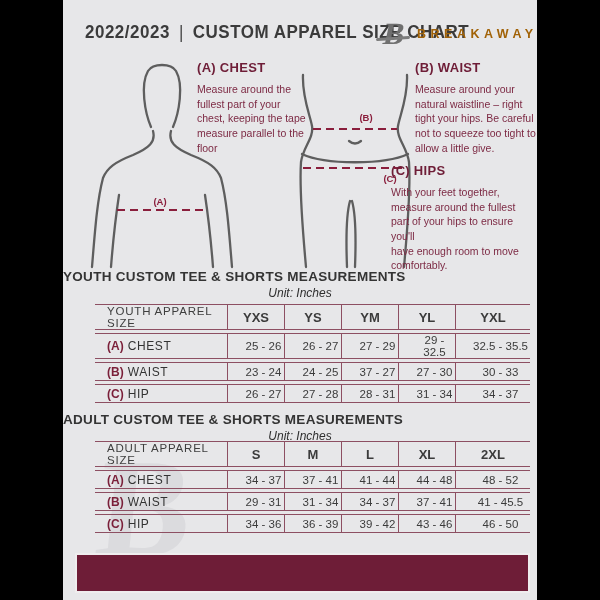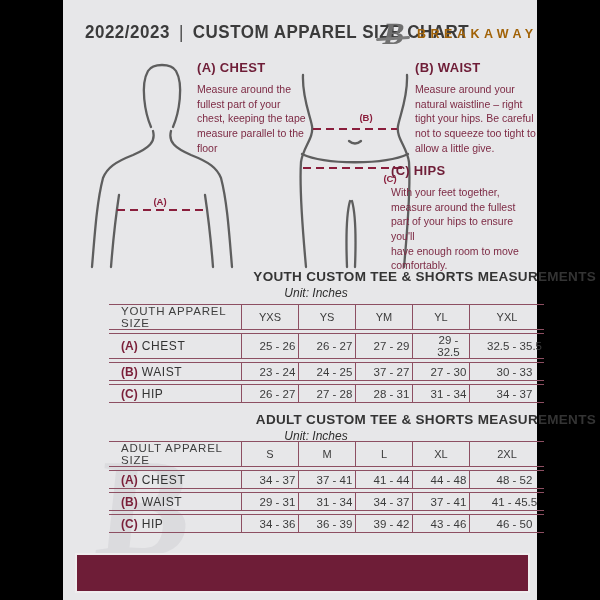--- a/index.html
+++ b/index.html
@@ -55,55 +55,55 @@
   .guide p{
     margin:0;font-size:10.5px;color:var(--maroon-text);
     line-height:1.4;white-space:pre-line;
   }
   #guide-chest{left:197px;top:60px;width:114px;}
   #guide-waist{left:415px;top:60px;width:126px;}
   #guide-hips{left:391px;top:163px;width:128px;}
 
   
   .sec-title{
-    position:absolute;left:63px;width:524px;text-align:right;
-    font-size:13.5px;font-weight:bold;color:#343434;letter-spacing:.3px;padding-left:9px;
+    position:absolute;left:63px;width:524px;text-align:left;
+    font-size:13.5px;font-weight:bold;color:#343434;letter-spacing:.3px;
   }
   .sec-unit{
     position:absolute;left:63px;width:474px;text-align:center;
-    font-size:12px;font-style:italic;color:#2f2f2f;margin-left:16px;
+    font-size:12px;font-style:italic;color:#2f2f2f;
   }
   #youth-title{top:269px;} #youth-unit{top:286px;}
   #adult-title{top:412px;} #adult-unit{top:429px;}
 
   
   #watermark{
     position:absolute;left:98px;top:438px;
     font-family:"Liberation Serif",serif;font-weight:bold;font-size:140px;line-height:1;
     color:#dbdbde;transform:skewX(-6deg);z-index:0;
   }
 
   
   table.size-table{
-    position:absolute;left:109px;width:435px;z-index:1;
+    position:absolute;left:95px;width:435px;z-index:1;
     border-collapse:separate;border-spacing:0 3px;table-layout:fixed;
   }
   #youth-table{top:301px;} #adult-table{top:438px;}
   .size-table th,.size-table td{
     height:17px;padding:0;color:var(--dark);
     border-top:1.5px solid var(--tbl-border);
     border-bottom:1.5px solid var(--tbl-border);
     text-align:center;vertical-align:middle;background:transparent;
   }
   .size-table .vline{border-left:1.5px solid var(--tbl-border);}
   .size-table th.labelcol{
     text-align:left;padding-left:12px;font-weight:normal;
     font-size:11.5px;letter-spacing:.8px;color:#3e3e3e;
   }
-  .size-table th.size{font-size:11px;font-weight:normal;}
+  .size-table th.size{font-size:13px;font-weight:bold;}
   .size-table td.rowlabel{text-align:left;padding-left:12px;font-size:12px;}
   .size-table td.rowlabel .key{font-weight:bold;color:#7a1f39;margin-right:4px;}
   .size-table td.rowlabel .lbl{letter-spacing:.6px;color:#333;}
   .size-table td.val{font-size:11.5px;padding-left:15px;}
 
   
   #footer-bar{
     position:absolute;left:75px;top:553px;width:451px;height:36px;
     background:var(--maroon);border:2px solid #efedee;z-index:2;
   }

